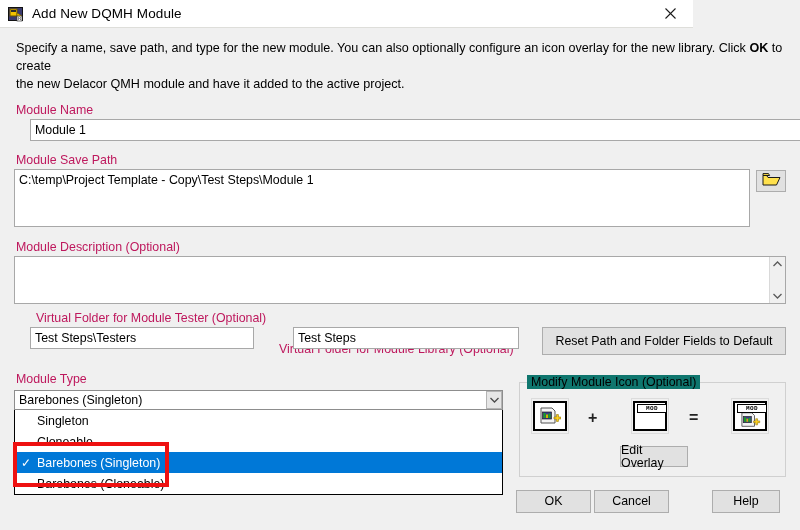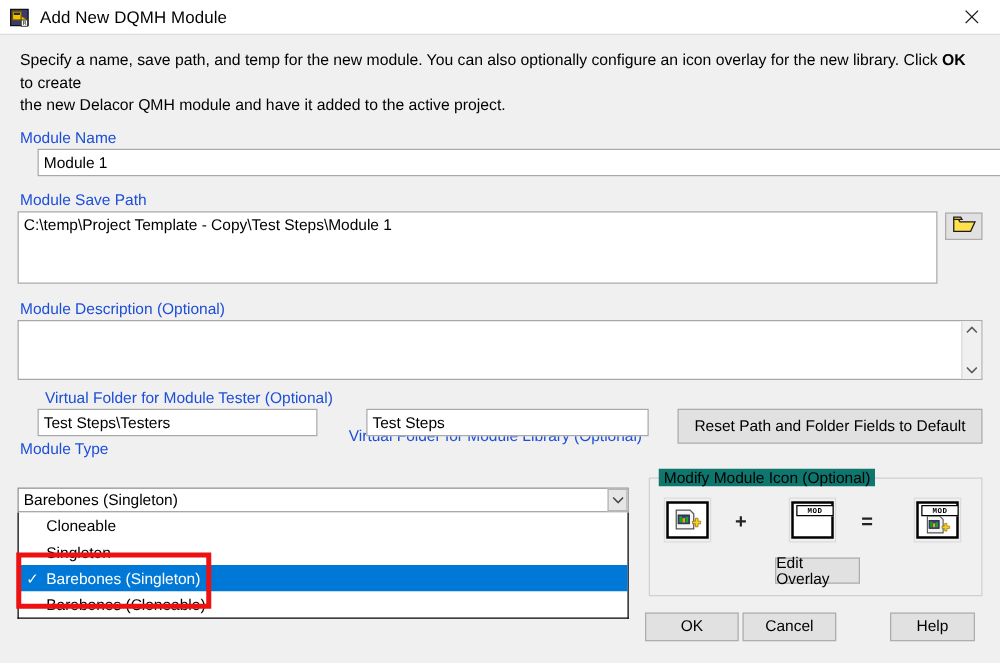--- a/index.html
+++ b/index.html
@@ -12,21 +12,21 @@
   body {
     background: #f0f0f0;
     color: #000;
     font-size: 12.5px;
     position: relative;
   }
 
   
   #titlebar {
     position: absolute; left: 0; top: 0;
-    width: 800px; height: 28px;
+    width: 693px; height: 28px;
     background: #ffffff;
     border-bottom: 1px solid #dededa;
     display: flex; align-items: center;
   }
   #titlebar .app-icon {
     width: 16px; height: 16px;
     margin-left: 8px; margin-right: 8px;
     position: relative; flex: none;
   }
   #titlebar .title-text {
@@ -48,21 +48,21 @@
     width: 770px;
     font-size: 12.6px;
     line-height: 18px;
     color: #000;
   }
   #instructions b { font-weight: bold; }
 
   .field-label {
     position: absolute;
     font-size: 12.4px;
-    color: #1d4ed8;
+    color: #be185d;
     white-space: nowrap;
   }
 
   .textbox {
     position: absolute;
     background: #ffffff;
     border: 1px solid #a8a8a8;
     font-family: "Liberation Sans", sans-serif;
     font-size: 12.4px;
     color: #000;
@@ -200,21 +200,21 @@
   <span class="title-text">Add New DQMH Module</span>
   <div id="close-btn">
     <svg width="11" height="11" viewBox="0 0 11 11">
       <line x1="0.5" y1="0.5" x2="10.5" y2="10.5" stroke="#1b1b1b" stroke-width="1.1"></line>
       <line x1="10.5" y1="0.5" x2="0.5" y2="10.5" stroke="#1b1b1b" stroke-width="1.1"></line>
     </svg>
   </div>
 </div>
 
 <div id="instructions">
-  <span>Specify a name, save path, and temp for the new module. You can also optionally configure an icon overlay for the new library. Click </span><b>OK</b><span> to create</span><br>
+  <span>Specify a name, save path, and type for the new module. You can also optionally configure an icon overlay for the new library. Click </span><b>OK</b><span> to create</span><br>
   <span>the new Delacor QMH module and have it added to the active project.</span>
 </div>
 
 <div class="field-label" style="left:16px; top:103px;">Module Name</div>
 <div class="textbox single" style="left:14px; top:119px; width:772px; height:22px;" placeholder="">Module 1</div>
 
 <div class="field-label" style="left:16px; top:153px;">Module Save Path</div>
 <div class="textbox" style="left:14px; top:169px; width:736px; height:58px;" placeholder="">C:\temp\Project Template - Copy\Test Steps\Module 1</div>
 <div class="btn" style="left:756px; top:170px; width:30px; height:22px;">
   <span>
@@ -241,38 +241,38 @@
 </div>
 
 <div class="field-label" style="left:16px; top:311px;margin-left:20px;">Virtual Folder for Module Tester (Optional)</div>
 <div class="textbox single" style="left:14px; top:327px; width:224px; height:22px;" placeholder="">Test Steps\Testers</div>
 
 <div class="field-label" style="left:279px; top:311px;margin-top:31px;">Virtual Folder for Module Library (Optional)</div>
 <div class="textbox single" style="left:277px; top:327px; width:226px; height:22px;" placeholder="">Test Steps</div>
 
 <div class="btn" style="left:542px; top:327px; width:244px; height:28px;">Reset Path and Folder Fields to Default</div>
 
-<div class="field-label" style="left:16px; top:352px;text-align:right;">Module Type</div>
+<div class="field-label" style="left:16px; top:372px;text-align:right;">Module Type</div>
 <div id="combo-box" style="left:14px; top:390px; width:489px; height:20px;">
   <span>Barebones (Singleton)</span>
 </div>
 <div id="combo-arrow" style="left:486px; top:391px; width:16px; height:18px;">
   <svg width="9" height="6" viewBox="0 0 9 6">
       <path d="M0.5 1 L4.5 5 L8.5 1" fill="none" stroke="#4a4a4a" stroke-width="1.3"></path>
     </svg>
 </div>
 
 <div id="dropdown-list" style="left:14px; top:410px; width:489px;">
   <div class="dd-item">
     <span class="check"></span>
-    <span>Cloneable</span>
+    <span>Singleton</span>
   </div>
   <div class="dd-item">
     <span class="check"></span>
-    <span>Singleton</span>
+    <span>Cloneable</span>
   </div>
   <div class="dd-item selected">
     <span class="check">✓</span>
     <span>Barebones (Singleton)</span>
   </div>
   <div class="dd-item">
     <span class="check"></span>
     <span>Barebones (Cloneable)</span>
   </div>
 </div>

